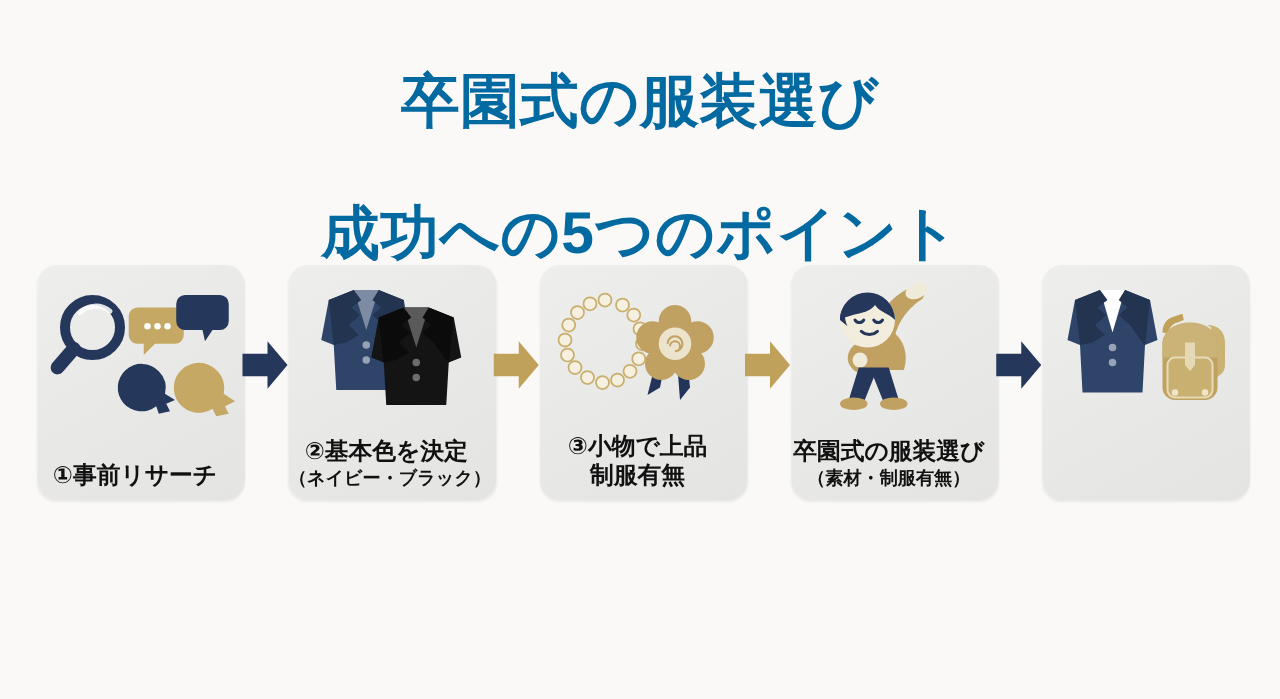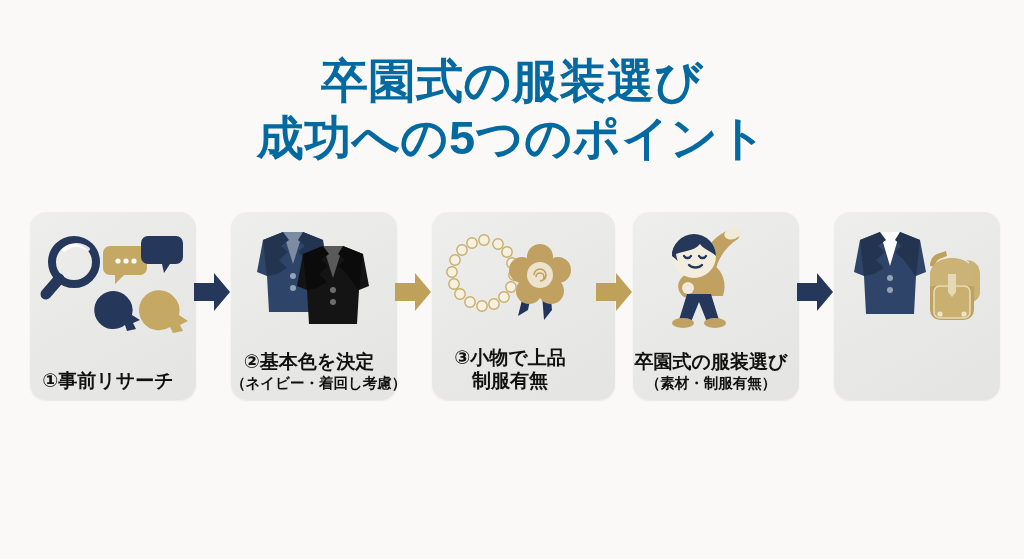--- a/index.html
+++ b/index.html
@@ -27,20 +27,21 @@
   .title-line {
     display: block;
     font-size: 47px;
     font-weight: bold;
     color: #0369a1;
     letter-spacing: 0.5px;
     white-space: nowrap;
   }
   .title-line.line2 {
     font-size: 47px;
+    margin-top: 48px;
   }
 
   
   #flow-row {
     position: absolute;
     top: 212px;
     left: 0;
     width: 1024px;
     height: 200px;
   }
@@ -155,31 +156,31 @@
           <path d="M92 22 L102 54 L112 22 Z" fill="#5a5a5a"></path>
           <path d="M92 22 L98 30 L90 36 L97 42 L88 50 L96 58 L86 64 L76 66 L72 30 Z" fill="#0b0b0b"></path>
           <path d="M112 22 L107 30 L114 36 L107 42 L116 50 L126 64 L128 66 L132 30 Z" fill="#0b0b0b"></path>
           <circle cx="102" cy="66" r="3" fill="#6d6d6d"></circle>
           <circle cx="102" cy="78" r="3" fill="#6d6d6d"></circle>
         </g>
       </svg>
     </div>
     <div class="card-text">
       <span class="card-title">②基本色を決定</span>
-      <span class="card-sub">（ネイビー・着回し考慮）</span>
+      <span class="card-sub">（ネイビー・ブラック）</span>
     </div>
   </div>
 
   <div class="arrow" style="left:393px;">
     <svg width="40" height="44" viewBox="0 0 40 44">
       <path d="M2 13 H22 V3 L38 22 L22 41 V31 H2 Z" fill="#bfa159"></path>
     </svg>
   </div>
 
-  <div class="card" style="left:432px;padding-left:17px;">
+  <div class="card" style="left:432px;">
     <div class="card-icon">
       <svg width="166" height="105" viewBox="0 0 166 105">
 
         <g>
           <circle cx="52" cy="16" r="5.2" fill="#f6f0e0" stroke="#c9ae6c" stroke-width="1.4"></circle>
           <circle cx="40" cy="19" r="5.2" fill="#f6f0e0" stroke="#c9ae6c" stroke-width="1.4"></circle>
           <circle cx="30" cy="26" r="5.2" fill="#f6f0e0" stroke="#c9ae6c" stroke-width="1.4"></circle>
           <circle cx="23" cy="36" r="5.2" fill="#f6f0e0" stroke="#c9ae6c" stroke-width="1.4"></circle>
           <circle cx="20" cy="48" r="5.2" fill="#f6f0e0" stroke="#c9ae6c" stroke-width="1.4"></circle>
           <circle cx="22" cy="60" r="5.2" fill="#f6f0e0" stroke="#c9ae6c" stroke-width="1.4"></circle>

